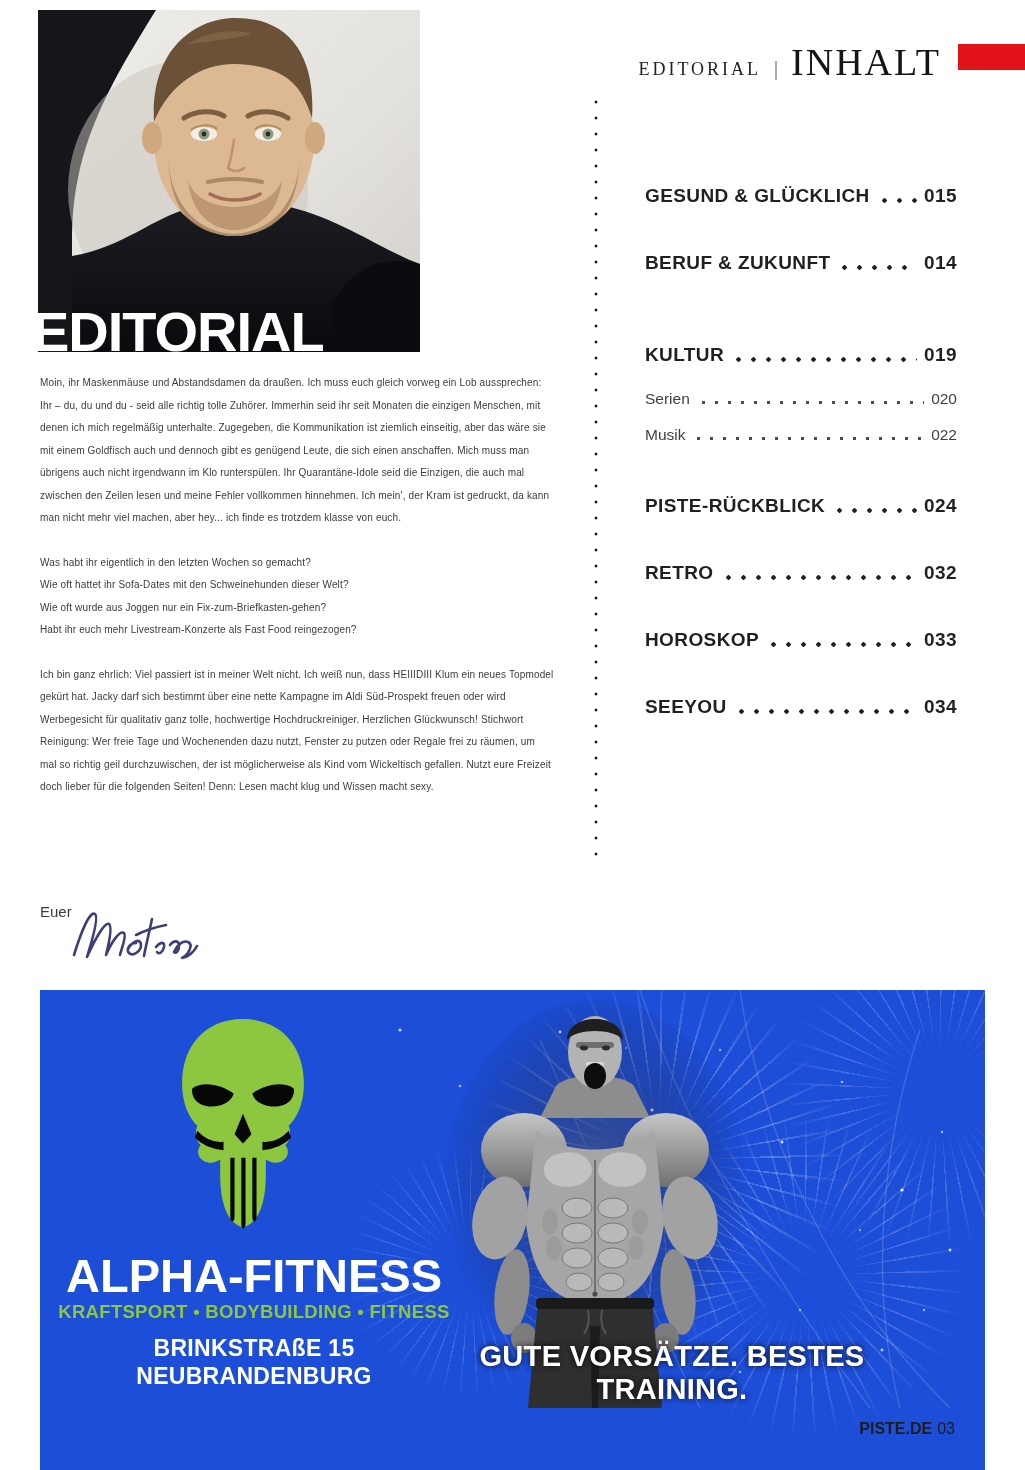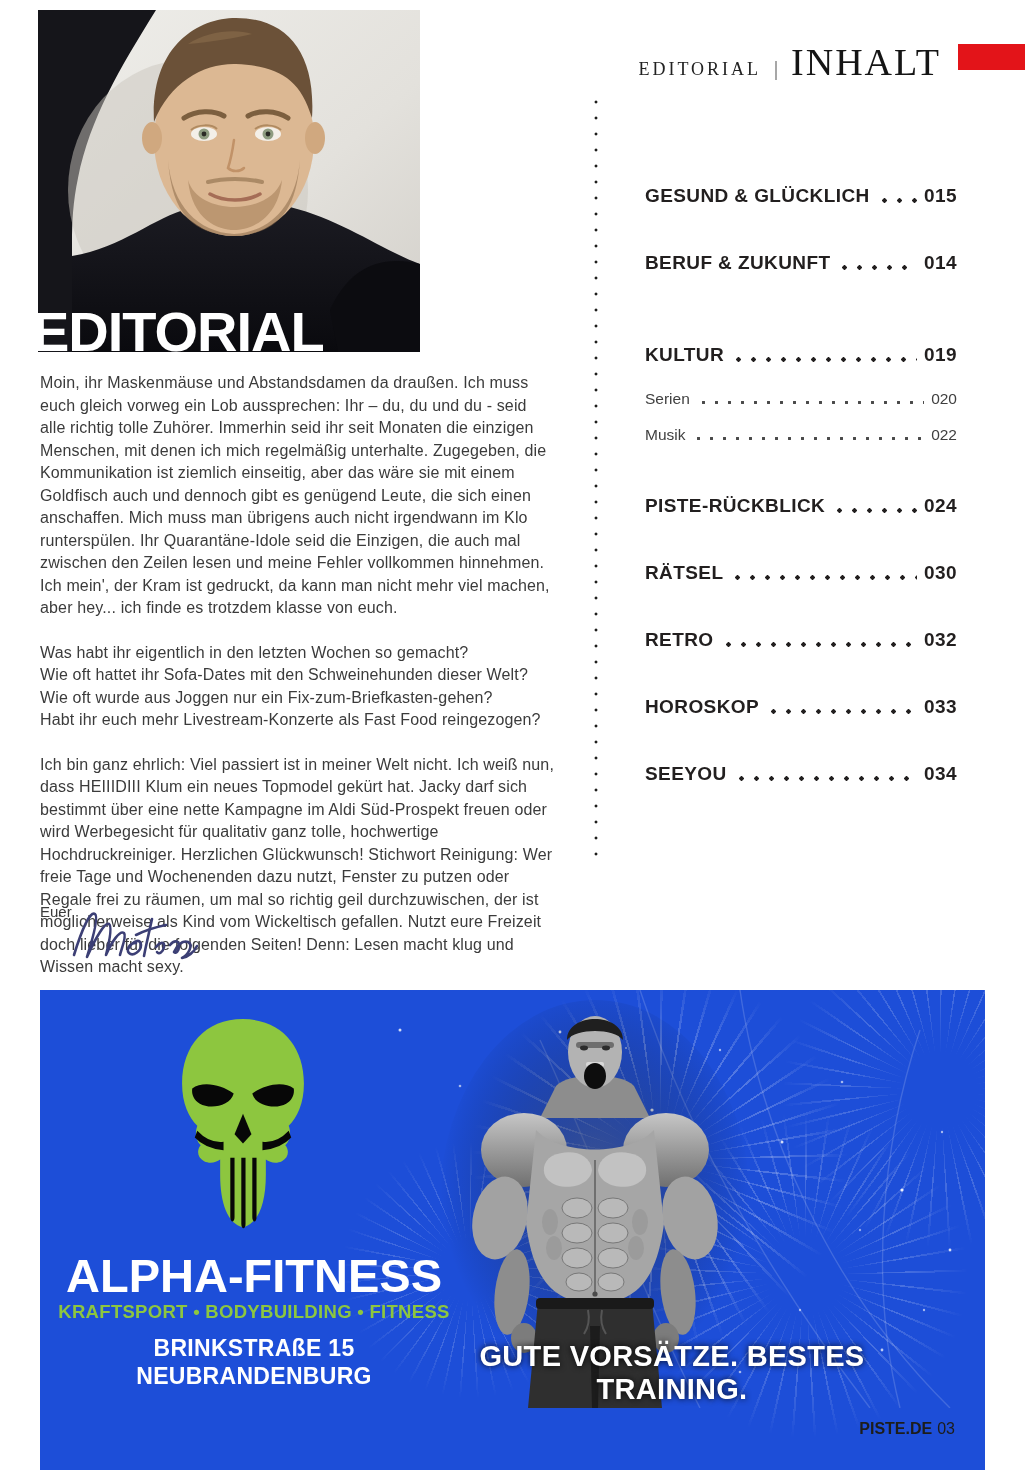--- a/index.html
+++ b/index.html
@@ -14,21 +14,21 @@
   .red-bar { position:absolute; top:44px; right:0; width:67px; height:26px; }
 
   
   .photo { position:absolute; left:38px; top:10px; width:382px; height:342px; overflow:hidden; }
   .photo svg { display:block; }
   .editorial-title { position:absolute; left:-6px; bottom:-8px; font-size:56px; font-weight:800;
                     letter-spacing:-1px; color:#ffffff; line-height:1; white-space:nowrap; }
 
   
   .body-copy { position:absolute; left:40px; top:372px; width:514px; color:#3b3b3b;
-               font-size:16px; line-height:22.5px; letter-spacing:0.15px; }
+               font-size:10px; line-height:22.5px; letter-spacing:0.15px; }
   .body-copy p { white-space:pre-line; margin-bottom:22px; }
   .closing { position:absolute; left:40px; top:903px; font-size:15px; color:#3b3b3b; }
   .signature { position:absolute; left:68px; top:893px; width:132px; height:72px; }
 
   
   .v-dots { position:absolute; left:594px; top:94px; width:4px; height:772px;
             background-image:radial-gradient(circle, #1d1d1b 1.3px, transparent 1.7px);
             background-size:4px 16px; background-repeat:repeat-y; }
 
   
@@ -186,25 +186,20 @@
     </div>
     <div class="toc-row sub mt7">
       <span>Musik</span>
       <span class="toc-leader"></span>
       <span>022</span>
     </div>
     <div class="toc-row major mt51">
       <span>PISTE-RÜCKBLICK</span>
       <span class="toc-leader"></span>
       <span>024</span>
-    </div>
-    <div class="toc-row major mt45">
-      <span>RÄTSEL</span>
-      <span class="toc-leader"></span>
-      <span>030</span>
     </div>
     <div class="toc-row major mt45">
       <span>RETRO</span>
       <span class="toc-leader"></span>
       <span>032</span>
     </div>
     <div class="toc-row major mt45">
       <span>HOROSKOP</span>
       <span class="toc-leader"></span>
       <span>033</span>

